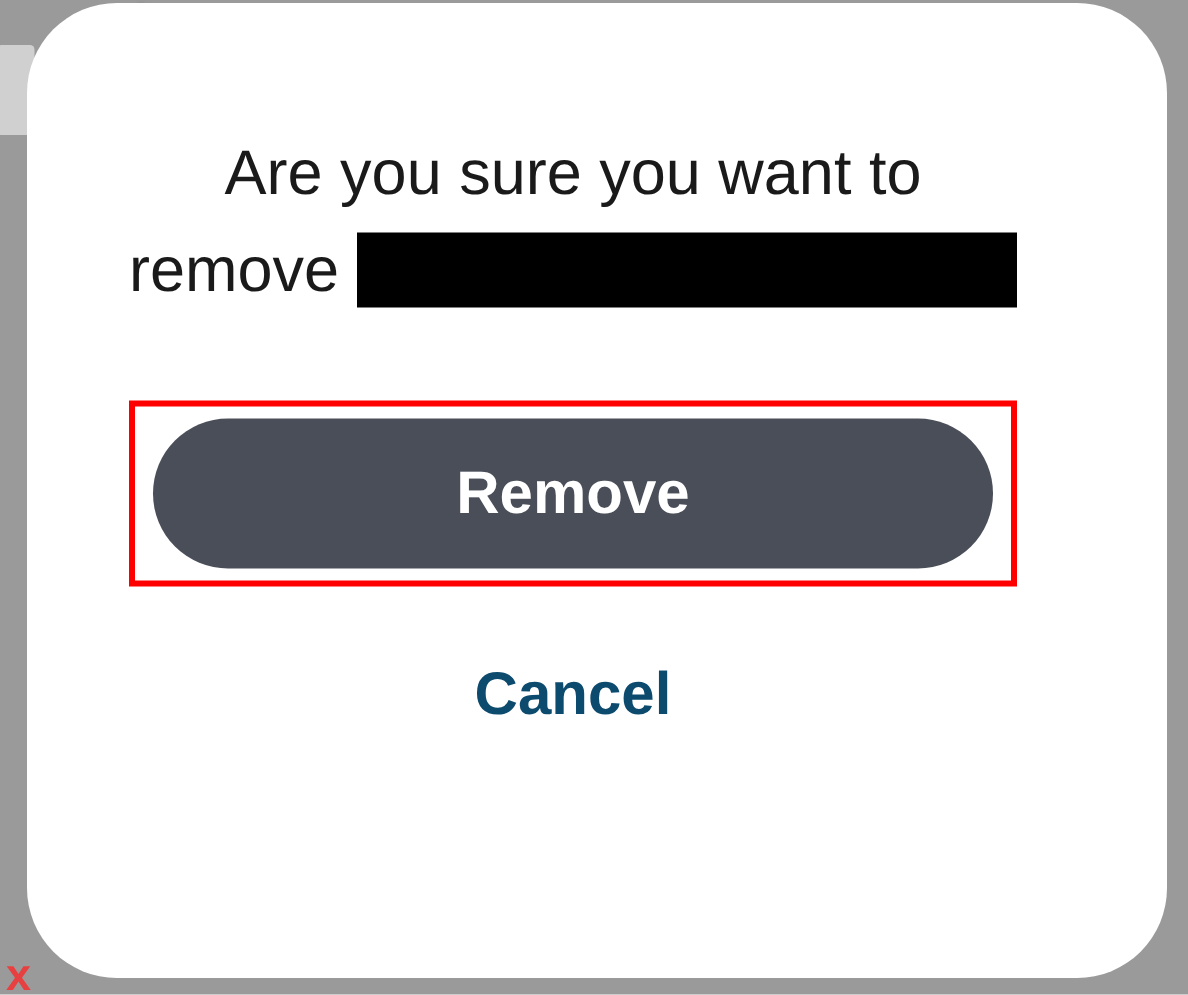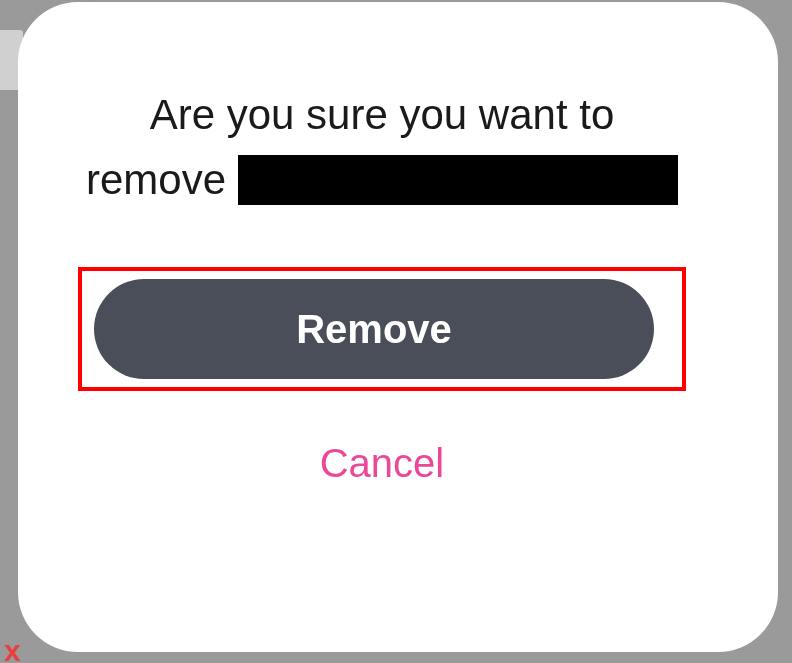--- a/index.html
+++ b/index.html
@@ -21,20 +21,21 @@
       position: absolute;
       top: 2px;
       left: 18px;
       width: 760px;
       height: 650px;
       background: #ffffff;
       border-radius: 60px;
       padding: 80px 92px 40px 60px;
       display: flex;
       flex-direction: column;
+      align-items: center;
     }
     
     .message {
       text-align: center;
       font-size: 42px;
       font-weight: 500;
       color: #1a1a1a;
       line-height: 1.55;
       margin-bottom: 55px;
     }
@@ -74,22 +75,22 @@
       font-size: 40px;
       font-weight: 700;
       cursor: pointer;
       font-family: inherit;
     }
     
     .cancel-button {
       background: none;
       border: none;
       font-size: 40px;
-      font-weight: 400;
-      color: #ec4899;
+      font-weight: 700;
+      color: #0c4a6e;
       cursor: pointer;
       font-family: inherit;
       padding: 10px 30px;
     }
     
     .bg-hint-top {
       position: absolute;
       top: -5px;
       left: 90px;
       font-size: 32px;

